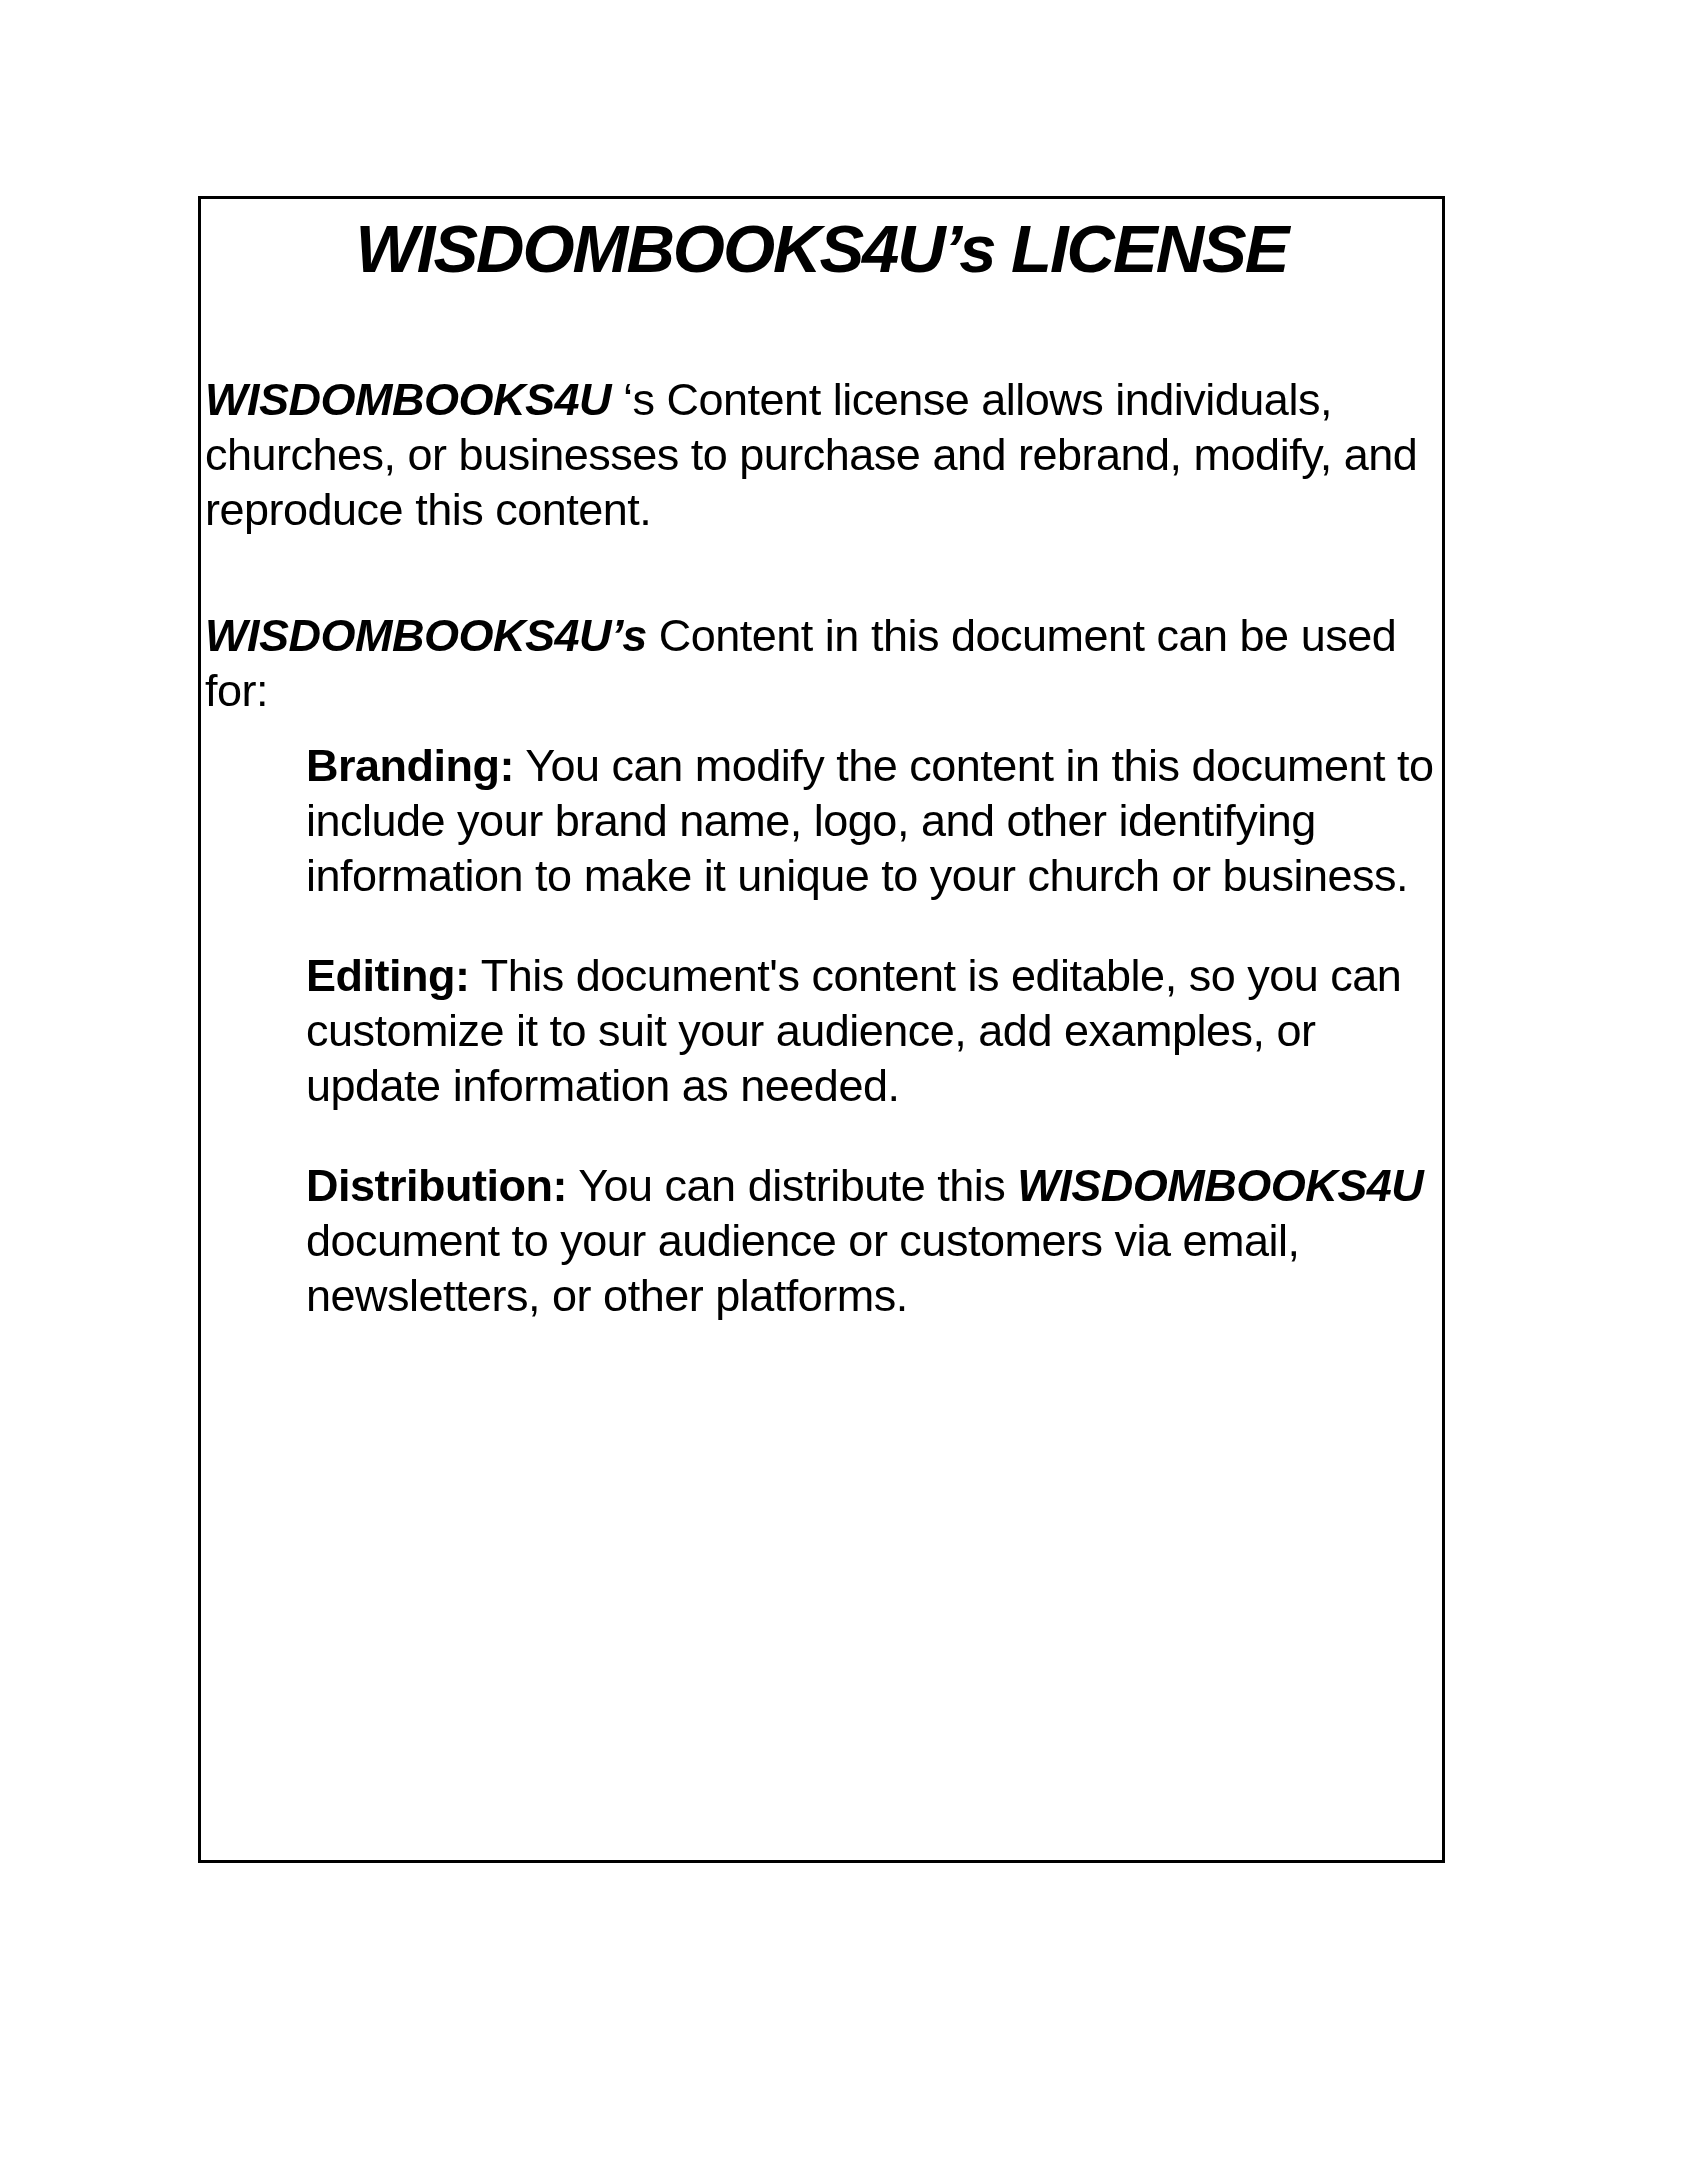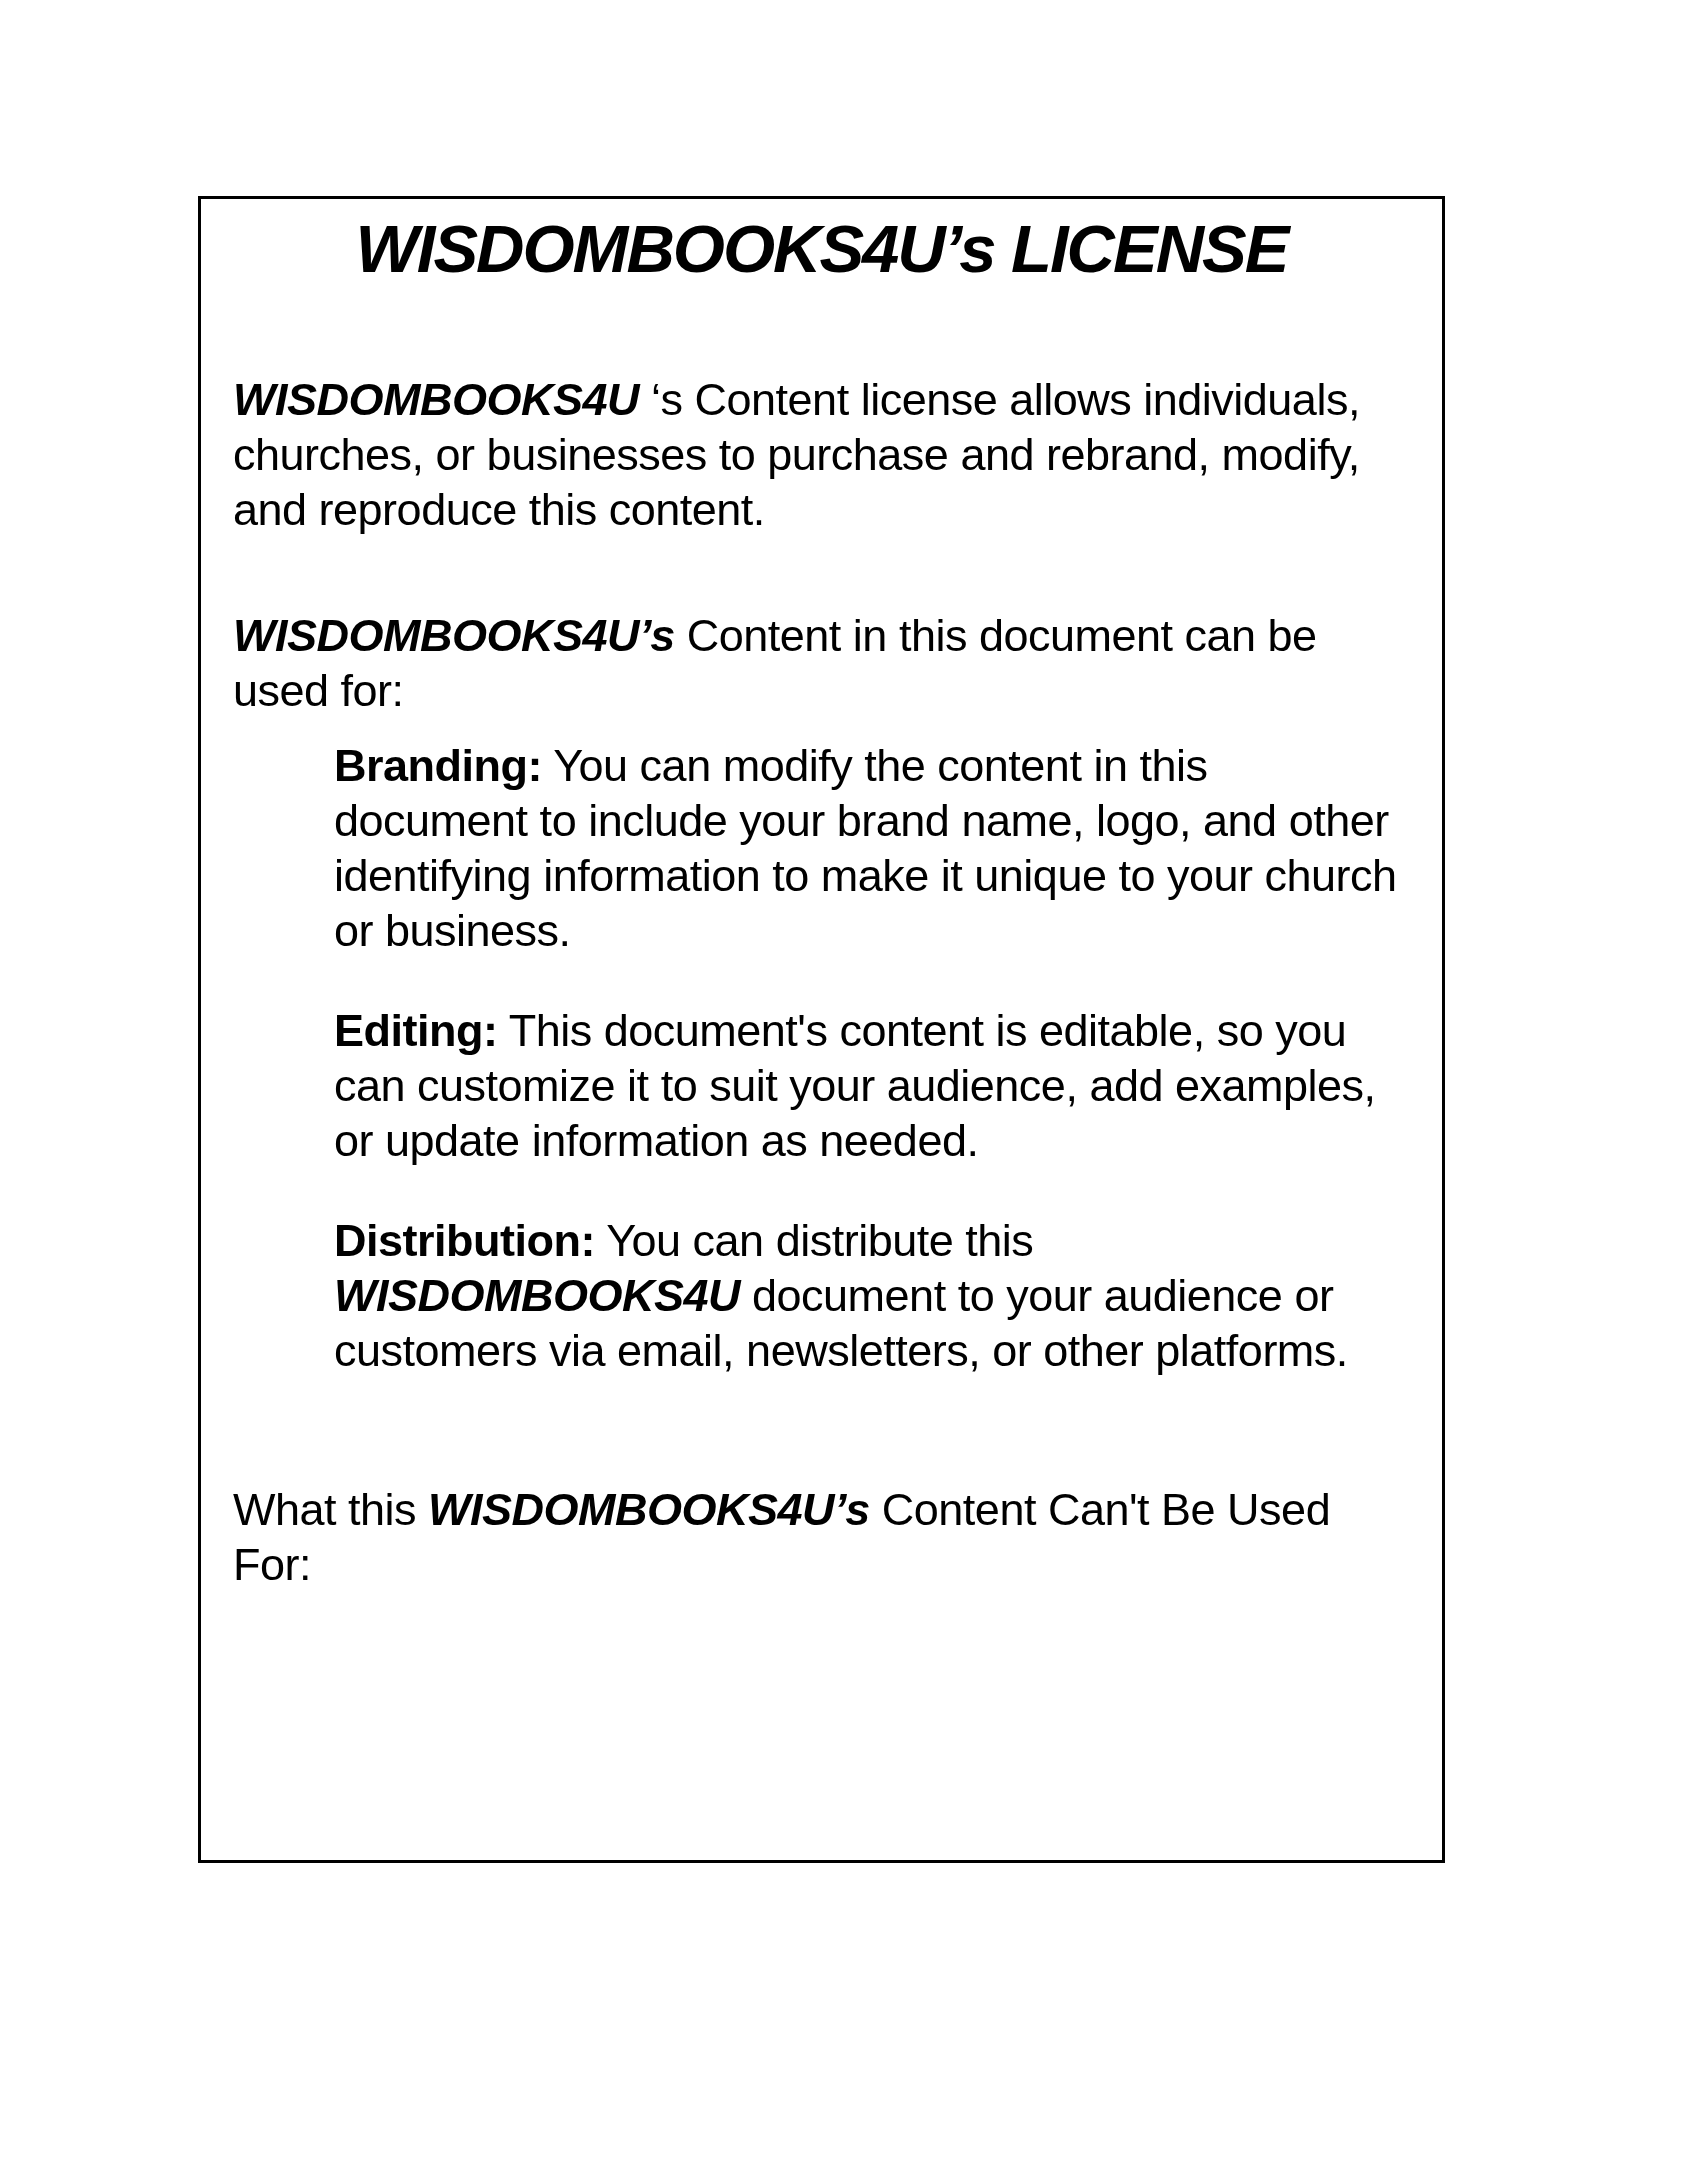--- a/index.html
+++ b/index.html
@@ -16,21 +16,21 @@
     color: #000000;
   }
   .license-box {
     position: absolute;
     left: 198px;
     top: 196px;
     width: 1247px;
     height: 1667px;
     border: 3px solid #000000;
     box-sizing: border-box;
-    padding: 0 32px;
+    padding: 0 4px;
     overflow: hidden;
   }
   .doc-title {
     margin: 8px 0 0 0;
     text-align: center;
     font-size: 67px;
     line-height: 83px;
     font-weight: bold;
     font-style: italic;
     letter-spacing: -2px;
@@ -70,18 +70,17 @@
 
     <p class="para used-for-heading"><span class="brand">WISDOMBOOKS4U’s</span><span> Content in this document can be used for:</span></p>
 
     <p class="para item item-branding"><span class="label">Branding:</span><span> You can modify the content in this document to include your brand name, logo, and other identifying information to make it unique to your church or business.</span><span class="brand"></span><span></span></p>
 
     <p class="para item item-editing"><span class="label">Editing:</span><span> This document's content is editable, so you can customize it to suit your audience, add examples, or update information as needed.</span><span class="brand"></span><span></span></p>
 
 
     <p class="para item item-distribution"><span class="label">Distribution:</span><span> You can distribute this </span><span class="brand">WISDOMBOOKS4U</span><span> document to your audience or customers via email, newsletters, or other platforms.</span></p>
 
-    <p class="para cant-heading"><span>What this </span><span class="brand">WISDOMBOOKS4U’s</span><span> Content Can't Be Used For:</span></p>
 
 
   </div>
 </div>
 
 
 </body></html>

